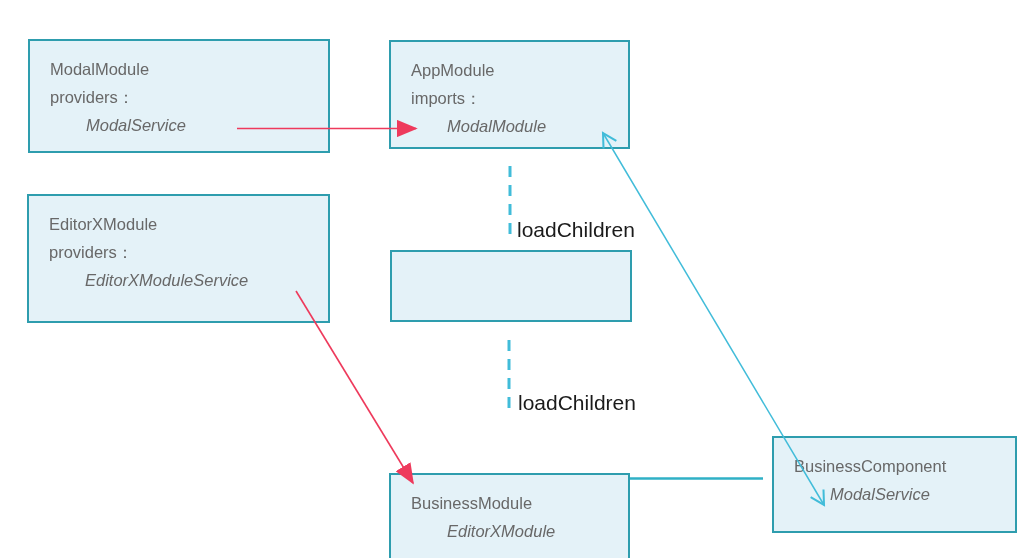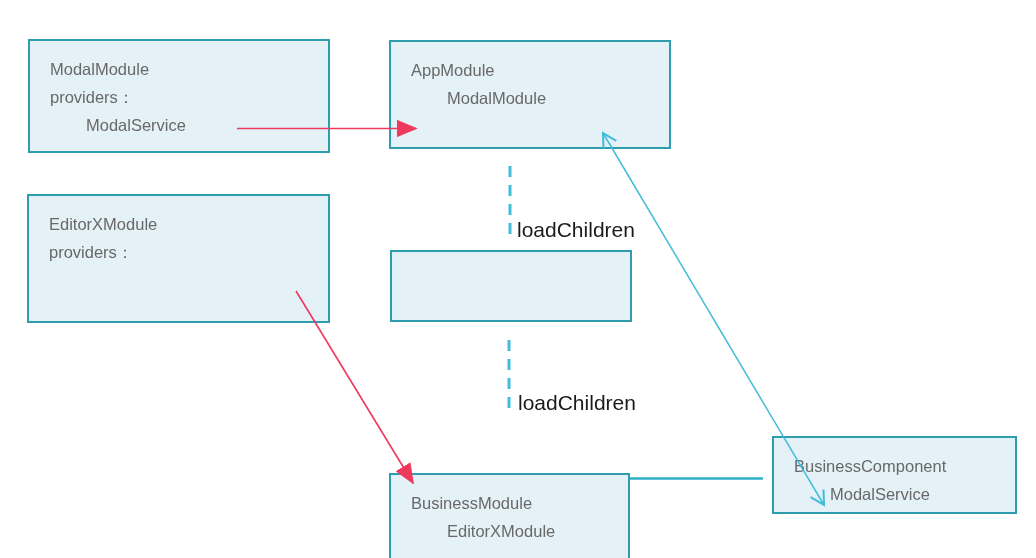--- a/index.html
+++ b/index.html
@@ -25,21 +25,21 @@
     box-sizing: border-box;
     background: var(--box-fill);
     border: 2px solid var(--box-border);
     border-radius: 0;
     padding: 14px 8px 0 20px;
     color: var(--box-text);
     font-size: 16.5px;
     line-height: 28px;
     white-space: nowrap;
   }
-  .box .indent { padding-left: 36px; }
+  .box .indent { padding-left: 36px; font-style: italic; }
   .load-label {
     position: absolute;
     color: var(--label-text);
     font-size: 21px;
     line-height: 23px;
     white-space: nowrap;
   }
   svg.overlay {
     position: absolute;
     left: 0; top: 0;
@@ -55,40 +55,42 @@
 <body>
 
 <div id="stage">
 
   <div class="box" style="left:28px; top:39px; width:302px; height:114px;">
     <div>ModalModule</div>
     <div>providers：</div>
     <div class="indent">ModalService</div>
   </div>
 
-  <div class="box" style="left:389px; top:40px; width:282px; height:109px;">
+  <div class="box" style="left:389px; top:40px; width:241px; height:109px;">
     <div>AppModule</div>
+    <div>imports：</div>
     <div class="indent">ModalModule</div>
   </div>
 
   <div class="box" style="left:27px; top:194px; width:303px; height:129px;">
     <div>EditorXModule</div>
     <div>providers：</div>
+    <div class="indent">EditorXModuleService</div>
   </div>
 
   <div class="box" style="left:390px; top:250px; width:242px; height:72px;">
     <div></div>
   </div>
 
   <div class="box" style="left:389px; top:429px; width:241px; height:97px;margin-top:44px;">
     <div>BusinessModule</div>
     <div class="indent">EditorXModule</div>
   </div>
 
-  <div class="box" style="left:772px; top:436px; width:245px; height:78px;">
+  <div class="box" style="left:772px; top:436px; width:245px; height:97px;">
     <div>BusinessComponent</div>
     <div class="indent">ModalService</div>
   </div>
 
   <div class="load-label" style="left:517px; top:218px;">loadChildren</div>
   <div class="load-label" style="left:518px; top:391px;">loadChildren</div>
 
   <svg class="overlay" viewBox="0 0 1036 558">
     <defs>
       <marker id="head-red" viewBox="0 0 12 10" refX="11" refY="5" markerWidth="13" markerHeight="11" orient="auto-start-reverse">

